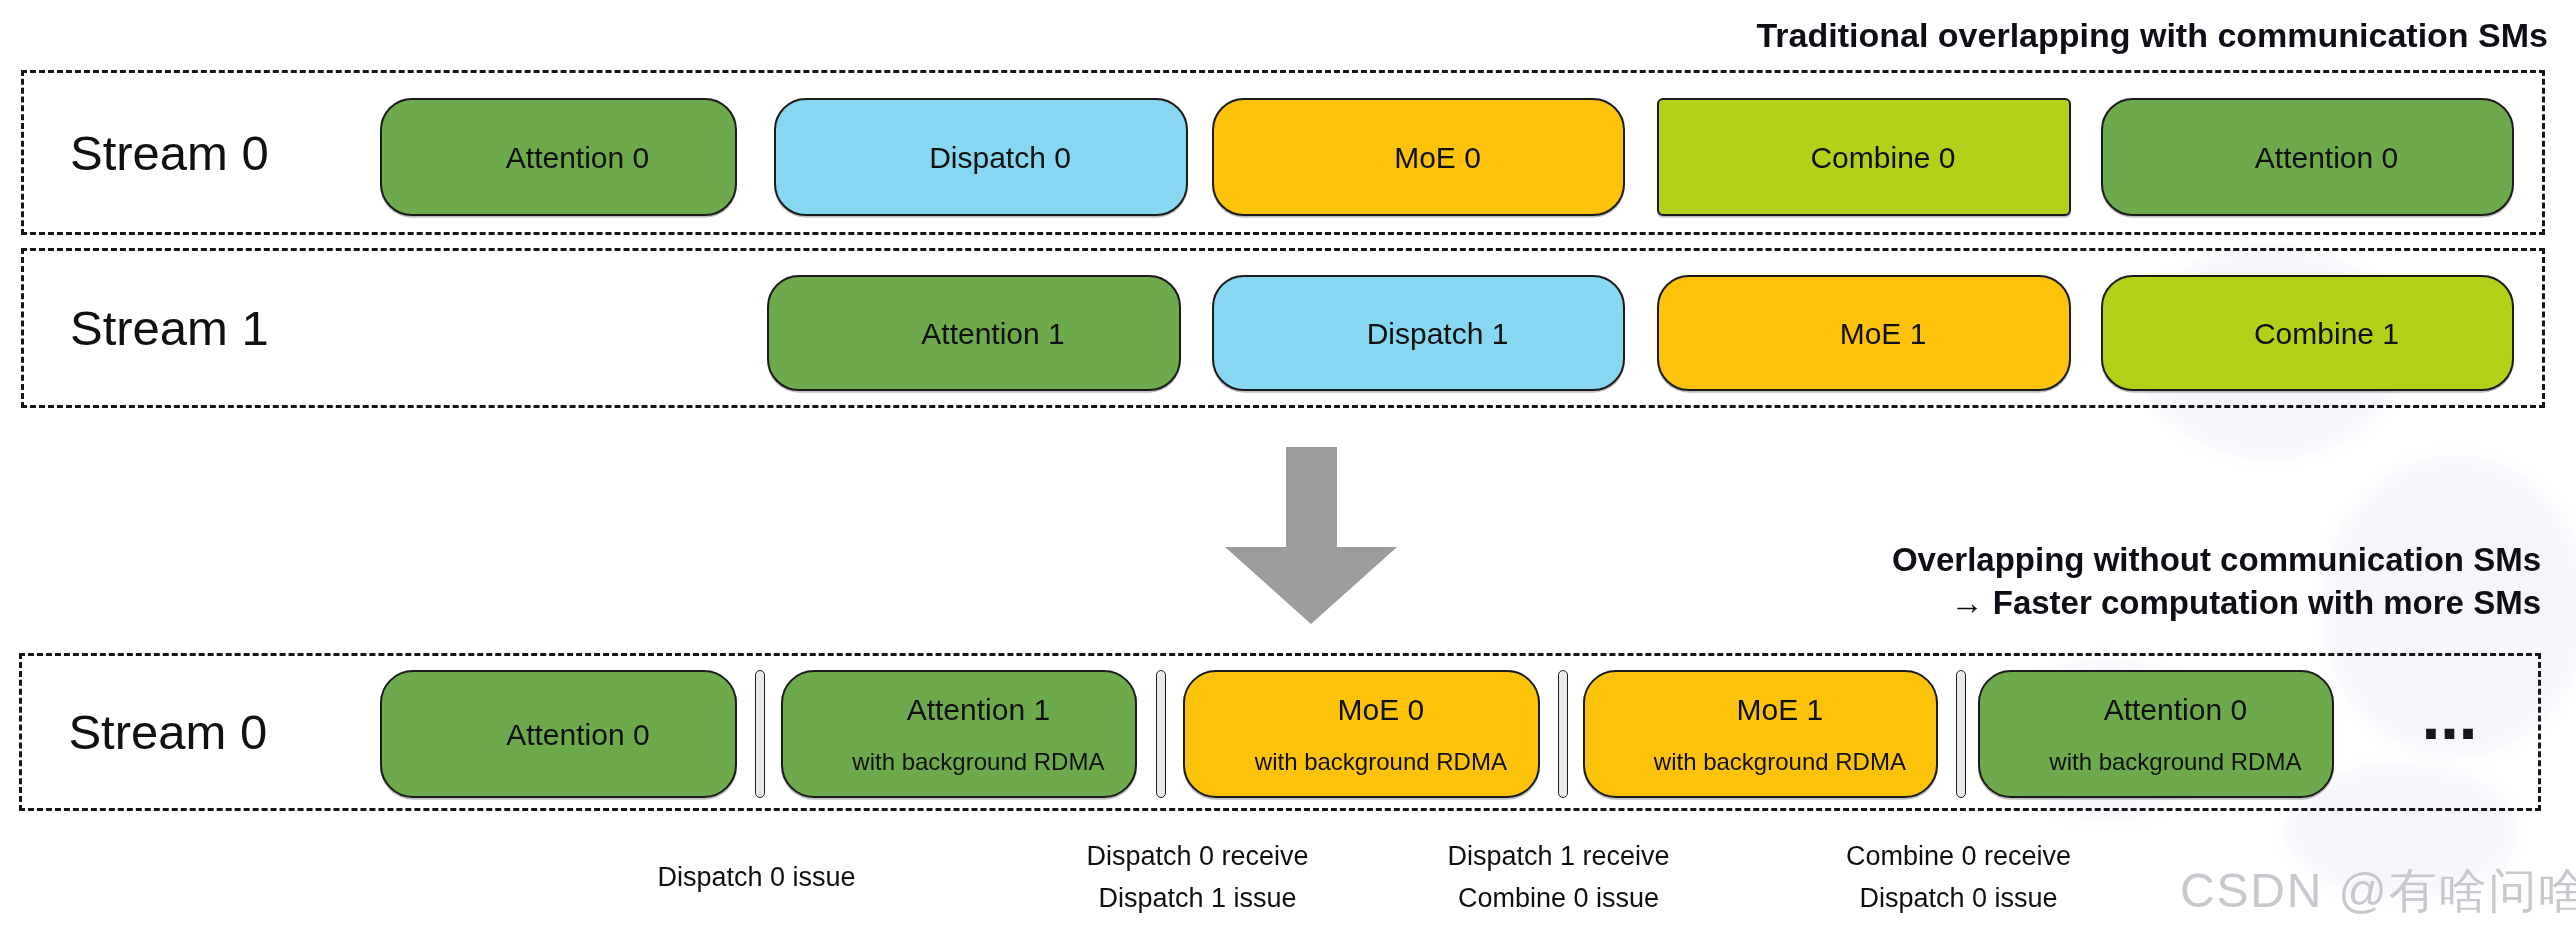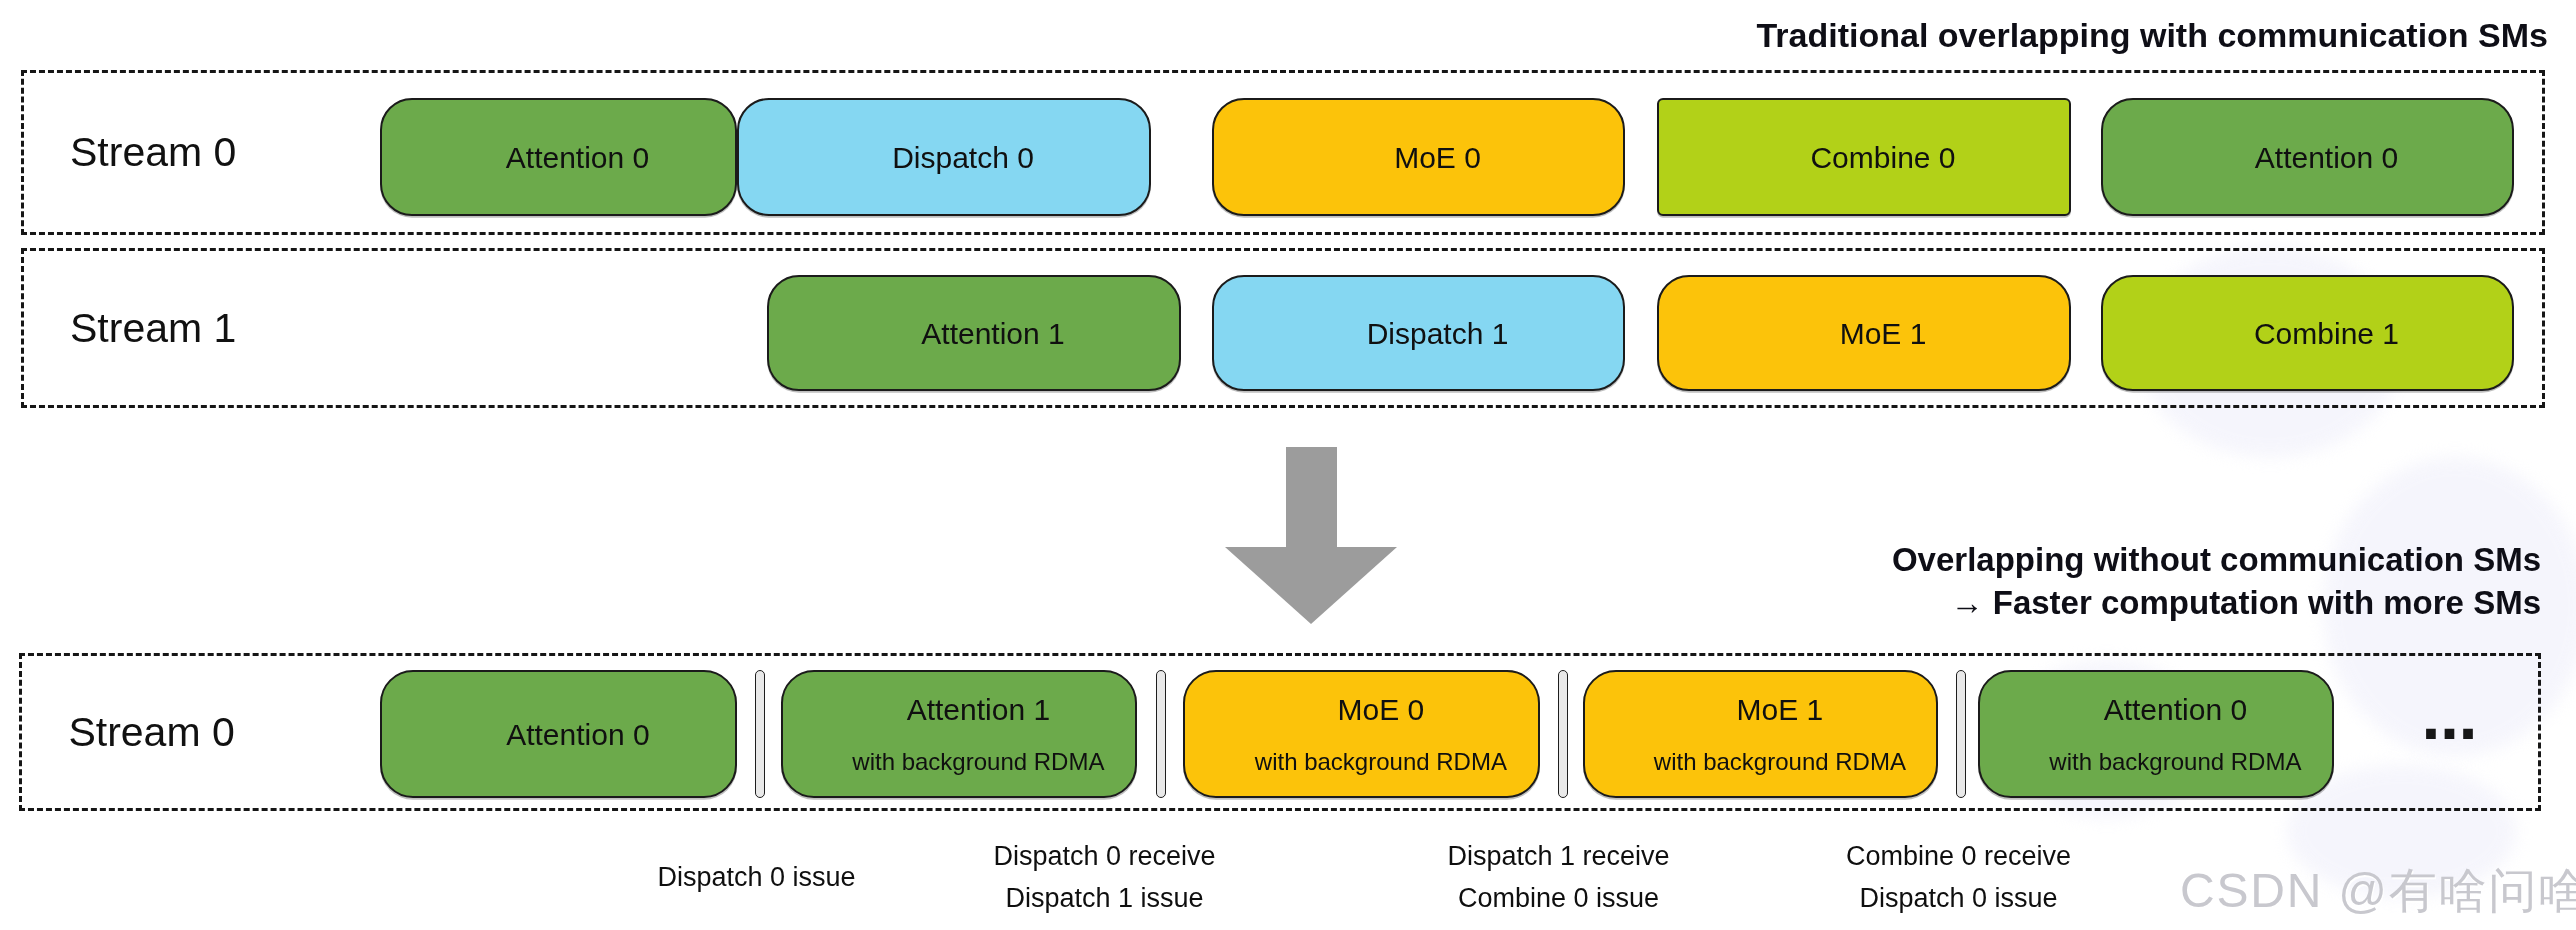--- a/index.html
+++ b/index.html
@@ -42,21 +42,21 @@
     box-sizing: border-box;
   }
   .box-r0 { left: 21px; top: 70px;  width: 2524px; height: 165px; }
   .box-r1 { left: 21px; top: 248px; width: 2524px; height: 160px; }
   .box-bottom { left: 19.4px; top: 653px; width: 2522px; height: 158px; }
 
   .stream-label {
     position: absolute;
     left: 46px; top: 0; height: 100%;
     display: flex; align-items: center;
-    font-size: 41px;
+    font-size: 49px;
     color: #111111;
     white-space: nowrap;
   }
 
   .block {
     position: absolute;
     box-sizing: border-box;
     border: 2.6px solid #1b1b1b;
     border-radius: 32px;
     display: flex;
@@ -72,21 +72,21 @@
   .block .bs:empty { display: none; }
 
   .c-attention { background: var(--attention, #6caa4b); }
   .c-dispatch  { background: var(--dispatch,  #85d7f2); }
   .c-moe       { background: var(--moe,       #fcc30a); }
   .c-combine   { background: var(--combine,   #b2d118); }
 
   
   .r0b { top: 25px; height: 118px; }
   .r0b0 { left: 356px;  width: 357px; }
-  .r0b1 { left: 713px;  width: 414px; }
+  .r0b1 { left: 750px;  width: 414px; }
   .r0b2 { left: 1188px; width: 413px; }
   .r0b3 { left: 1633px; width: 414px; border-radius: 6px; }
   .r0b4 { left: 2077px; width: 413px; }
 
   
   .r1b { top: 24px; height: 116px; }
   .r1b0 { left: 743px;  width: 414px; }
   .r1b1 { left: 1188px; width: 413px; }
   .r1b2 { left: 1633px; width: 414px; }
   .r1b3 { left: 2077px; width: 413px; }
@@ -138,21 +138,21 @@
     position: absolute;
     top: 832px; width: 457px; height: 90px;
     display: flex; flex-direction: column;
     justify-content: center;
     text-align: center;
     font-size: 27px; line-height: 42px;
     color: #0f0f0f;
   }
   .event-line:empty { display: none; }
   .ev0 { left: 528px; }
-  .ev1 { left: 876px; }
+  .ev1 { left: 969px; }
   .ev2 { left: 1330px; }
   .ev3 { left: 1730px; text-align: center; }
 
   .watermark {
     position: absolute;
     left: 2180px; top: 859px;
     font-size: 48px;
     color: var(--watermark, #c8c8ce);
     text-shadow: 0.9px 1.8px 0 #ffffff;
     letter-spacing: 1.8px;

